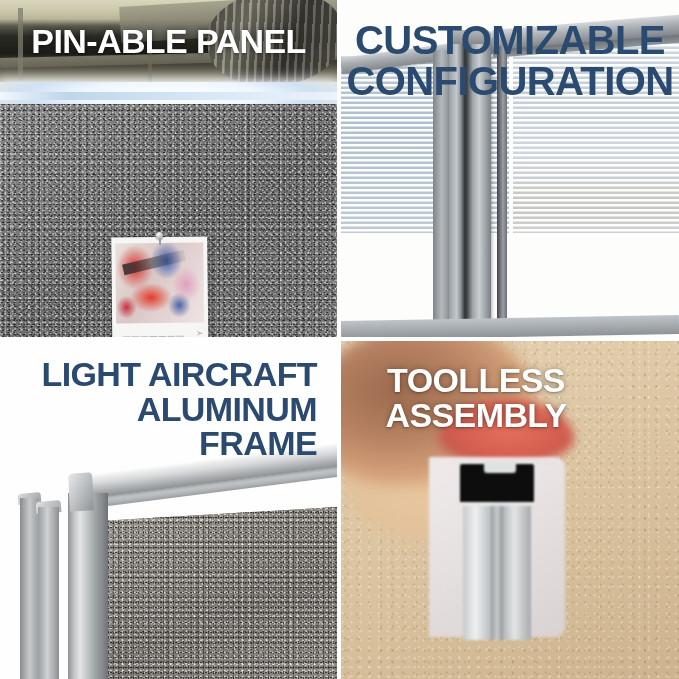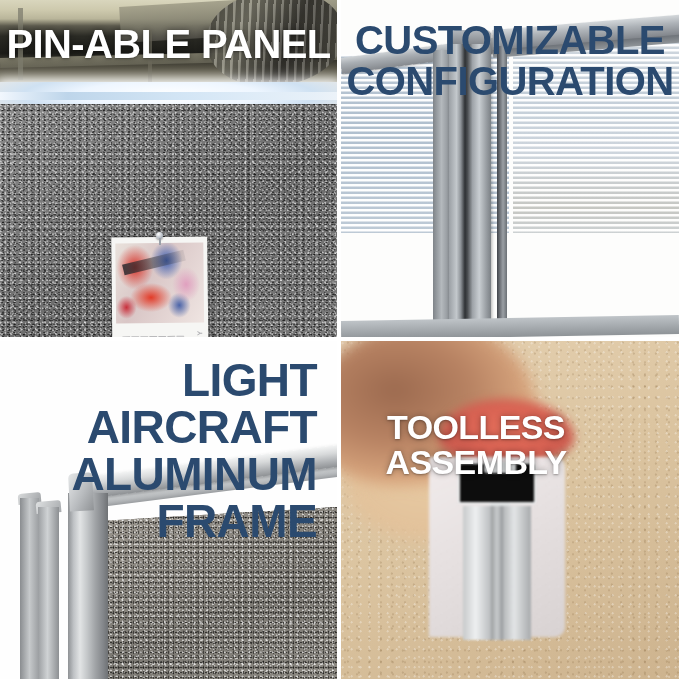--- a/index.html
+++ b/index.html
@@ -401,21 +401,21 @@
             <i></i>
             <i></i>
             <i></i>
             <i></i>
 
         </div>
         <div class="cal-month">FEBRUARY</div>
       </div>
       <div class="cal-pin"></div>
     </div>
-    <div class="caption cap-white" style="left:0; top:24px; width:337px; text-align:center; font-size:40px;">PIN-ABLE PANEL</div>
+    <div class="caption cap-white" style="left:0; top:24px; width:337px; text-align:center; font-size:34px;">PIN-ABLE PANEL</div>
   </div>
 
   <div class="quad q-tr">
     <div class="tr-bg"></div>
     <div class="tr-photo"></div>
     <div class="tr-blindsL"></div>
     <div class="tr-skyview"></div>
     <div class="tr-blindsR"></div>
     <div class="tr-railTop"></div>
     <div class="tr-railTop2"></div>
@@ -433,37 +433,37 @@
     <div class="bl-bg"></div>
     <div class="bl-fabric"></div>
     <div class="bl-post3cap"></div>
     <div class="bl-post3"></div>
     <div class="bl-post2cap"></div>
     <div class="bl-post2"></div>
     <div class="bl-frameTopEdge"></div>
     <div class="bl-frameTop"></div>
     <div class="bl-postMain"></div>
     <div class="bl-corner"></div>
-    <div class="caption cap-navy" style="left:0; top:16px; width:317px; text-align:right; font-size:46px;">LIGHT AIRCRAFT
+    <div class="caption cap-navy" style="left:0; top:16px; width:317px; text-align:right; font-size:34px;">LIGHT AIRCRAFT
 ALUMINUM
 FRAME</div>
   </div>
 
   <div class="quad q-br">
     <div class="br-carpet"></div>
     <div class="br-hand2"></div>
     <div class="br-hand"></div>
     <div class="br-finger"></div>
     <div class="br-whiteplate"></div>
     <div class="br-extrusion br-blurwrap">
       <div class="br-extTop">
         <div class="br-extNotch"></div>
         <div class="br-extFoot"></div>
       </div>
       <div class="br-extBodyL"></div>
       <div class="br-extBodyM"></div>
       <div class="br-extBodyR"></div>
     </div>
-    <div class="caption cap-white" style="left:0; top:22px; width:270px; text-align:center; font-size:34px;margin-top:47px;">TOOLLESS
+    <div class="caption cap-white" style="left:0; top:22px; width:270px; text-align:center; font-size:34px;">TOOLLESS
 ASSEMBLY</div>
   </div>
 
 </div>
 
 </body></html>

